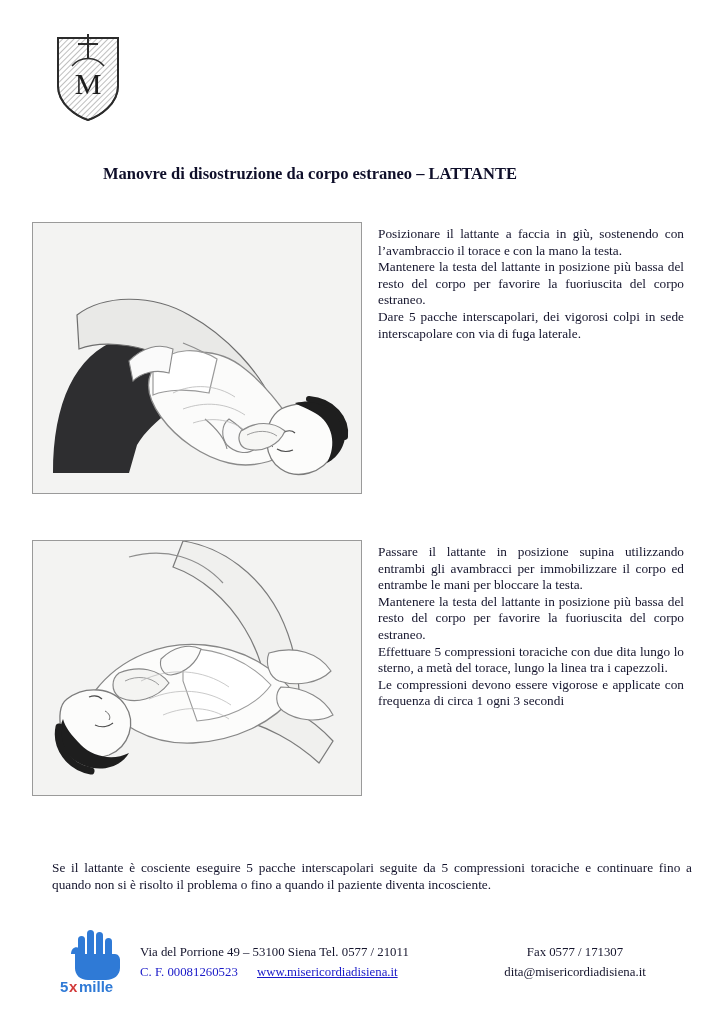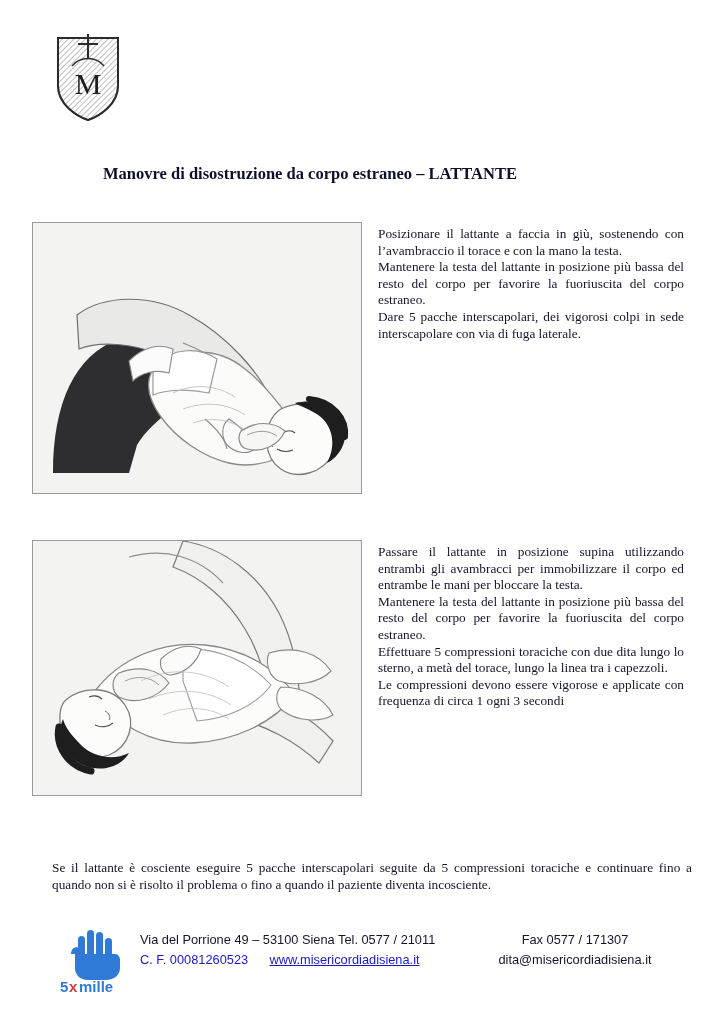--- a/index.html
+++ b/index.html
@@ -120,23 +120,23 @@
     position: absolute;
     left: 56px;
     top: 0;
     width: 80px;
     height: 70px;
   }
   .logo5x svg { display: block; }
   .footer-cols {
     position: absolute;
     left: 140px;
-    top: 4px;
+    top: 16px;
     width: 540px;
-    font-family: Liberation Sans, sans-serif;
+    font-family: Liberation Serif, serif;
     font-size: 12.8px;
     line-height: 20px;
     color: #14142c;
   }
   .footer-row {
     display: flex;
     width: 100%;
   }
   .footer-left { width: 330px; text-align: left; }
   .footer-right { width: 210px; text-align: center; }

